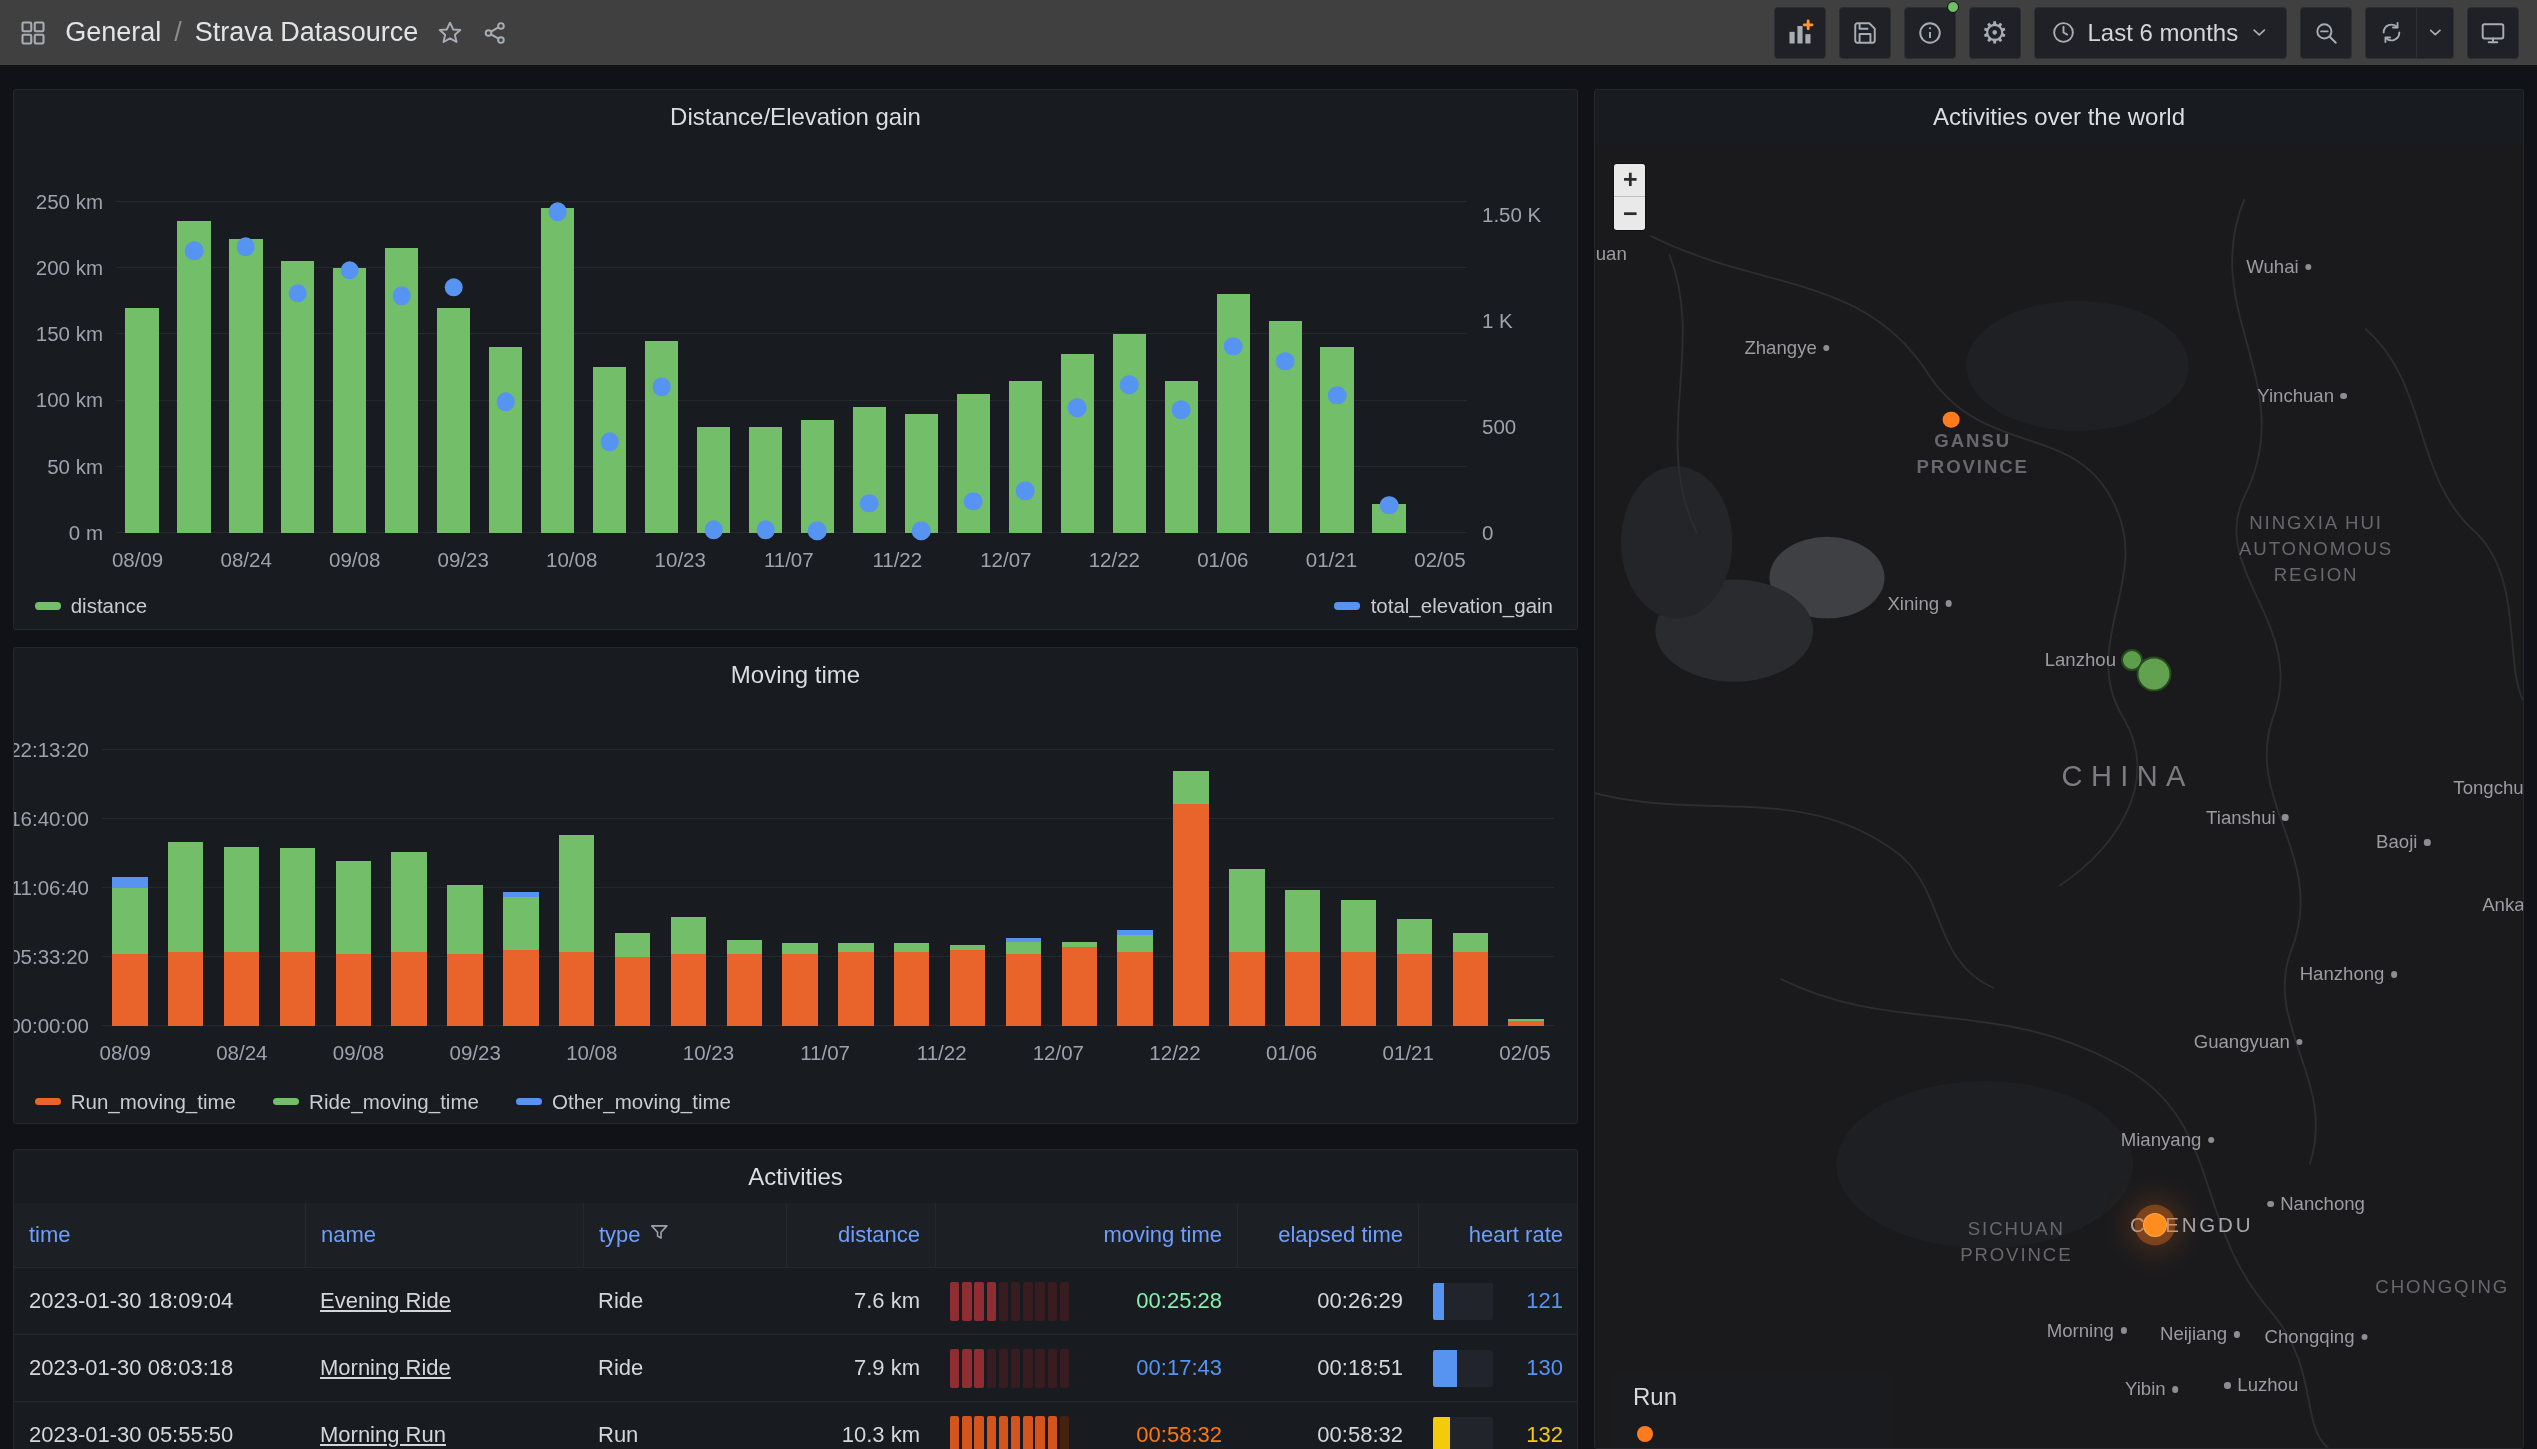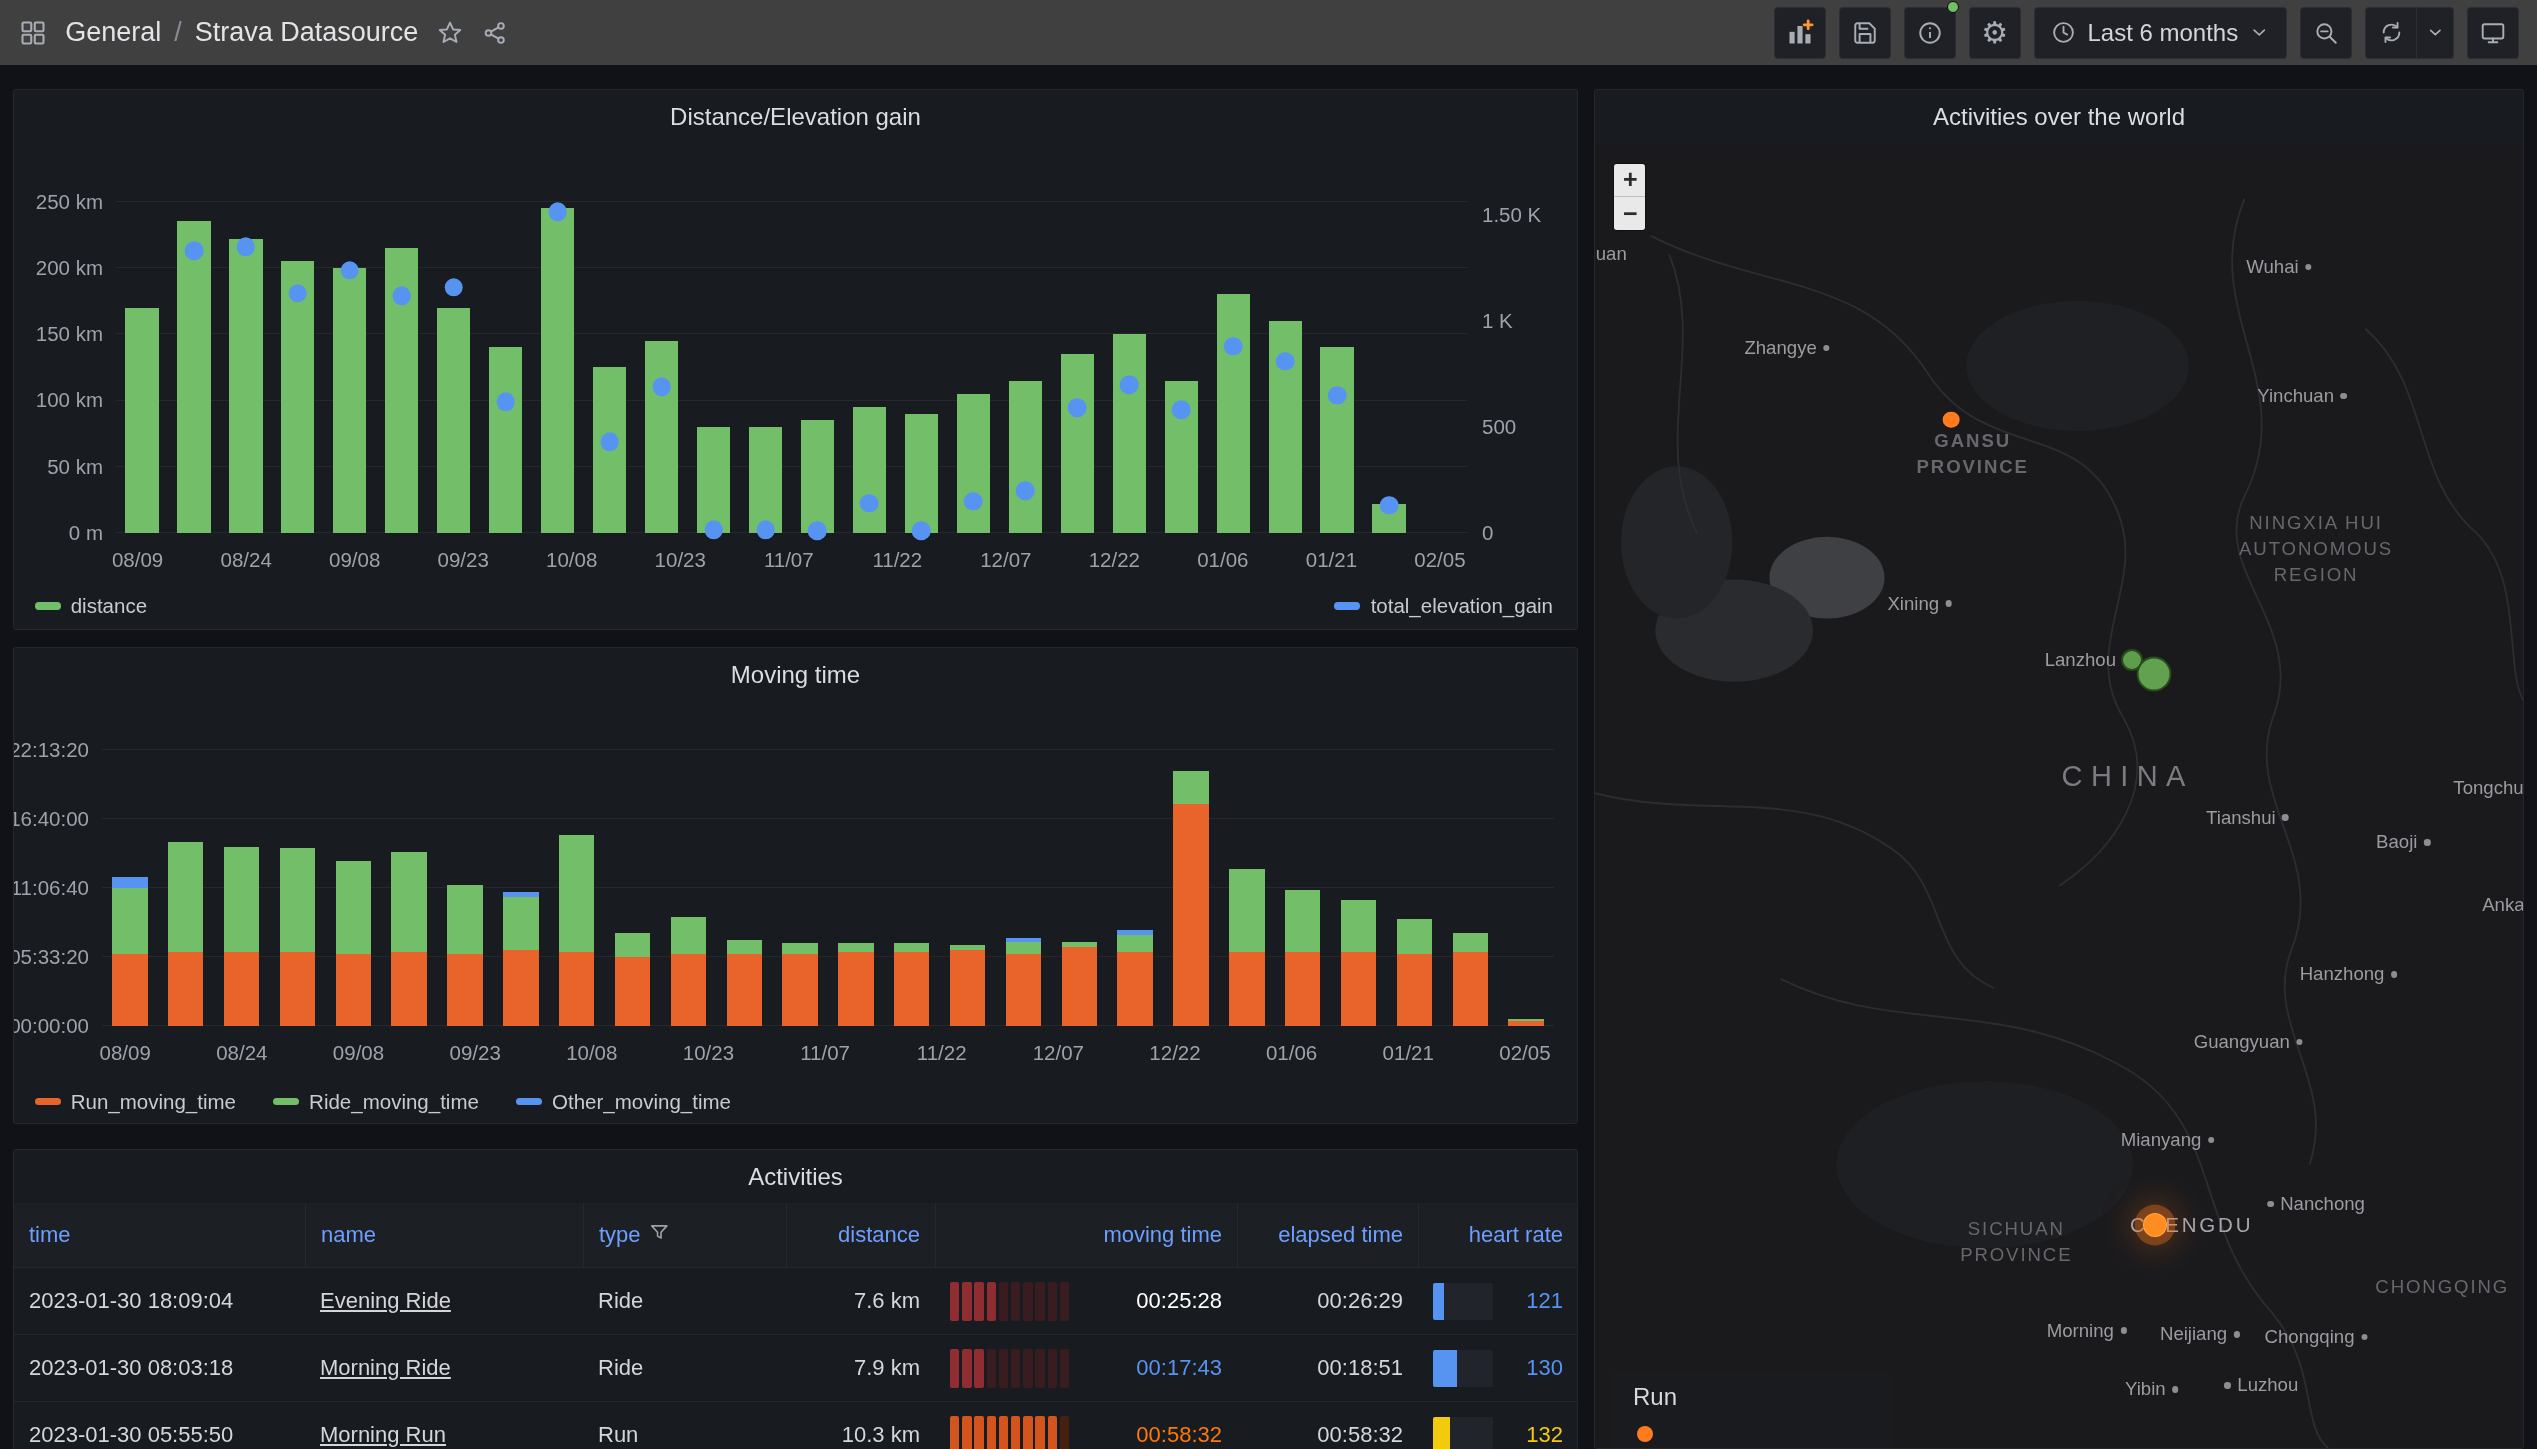--- a/index.html
+++ b/index.html
@@ -438,21 +438,21 @@
                 <div class="lcd-cell" style="background: rgb(143, 45, 50);"></div>
                 <div class="lcd-cell" style="background: rgb(143, 45, 50);"></div>
                 <div class="lcd-cell" style="background: rgb(143, 45, 50);"></div>
                 <div class="lcd-cell" style="background: rgb(56, 28, 32);"></div>
                 <div class="lcd-cell" style="background: rgb(56, 28, 32);"></div>
                 <div class="lcd-cell" style="background: rgb(56, 28, 32);"></div>
                 <div class="lcd-cell" style="background: rgb(56, 28, 32);"></div>
                 <div class="lcd-cell" style="background: rgb(56, 28, 32);"></div>
                 <div class="lcd-cell" style="background: rgb(56, 28, 32);"></div>
               </div>
-              <span style="color: #ffffff;">00:25:28</span>
+              <span style="color: #86efac;">00:25:28</span>
             </div>
             <div class="td r">00:26:29</div>
             <div class="td gauge-cell">
               <div class="hr-track">
                 <div class="hr-fill" style="width: 18%; background: rgb(87, 148, 242);"></div>
               </div>
               <span style="color: rgb(87, 148, 242);">121</span>
             </div>
           </div>
           <div class="tr">

